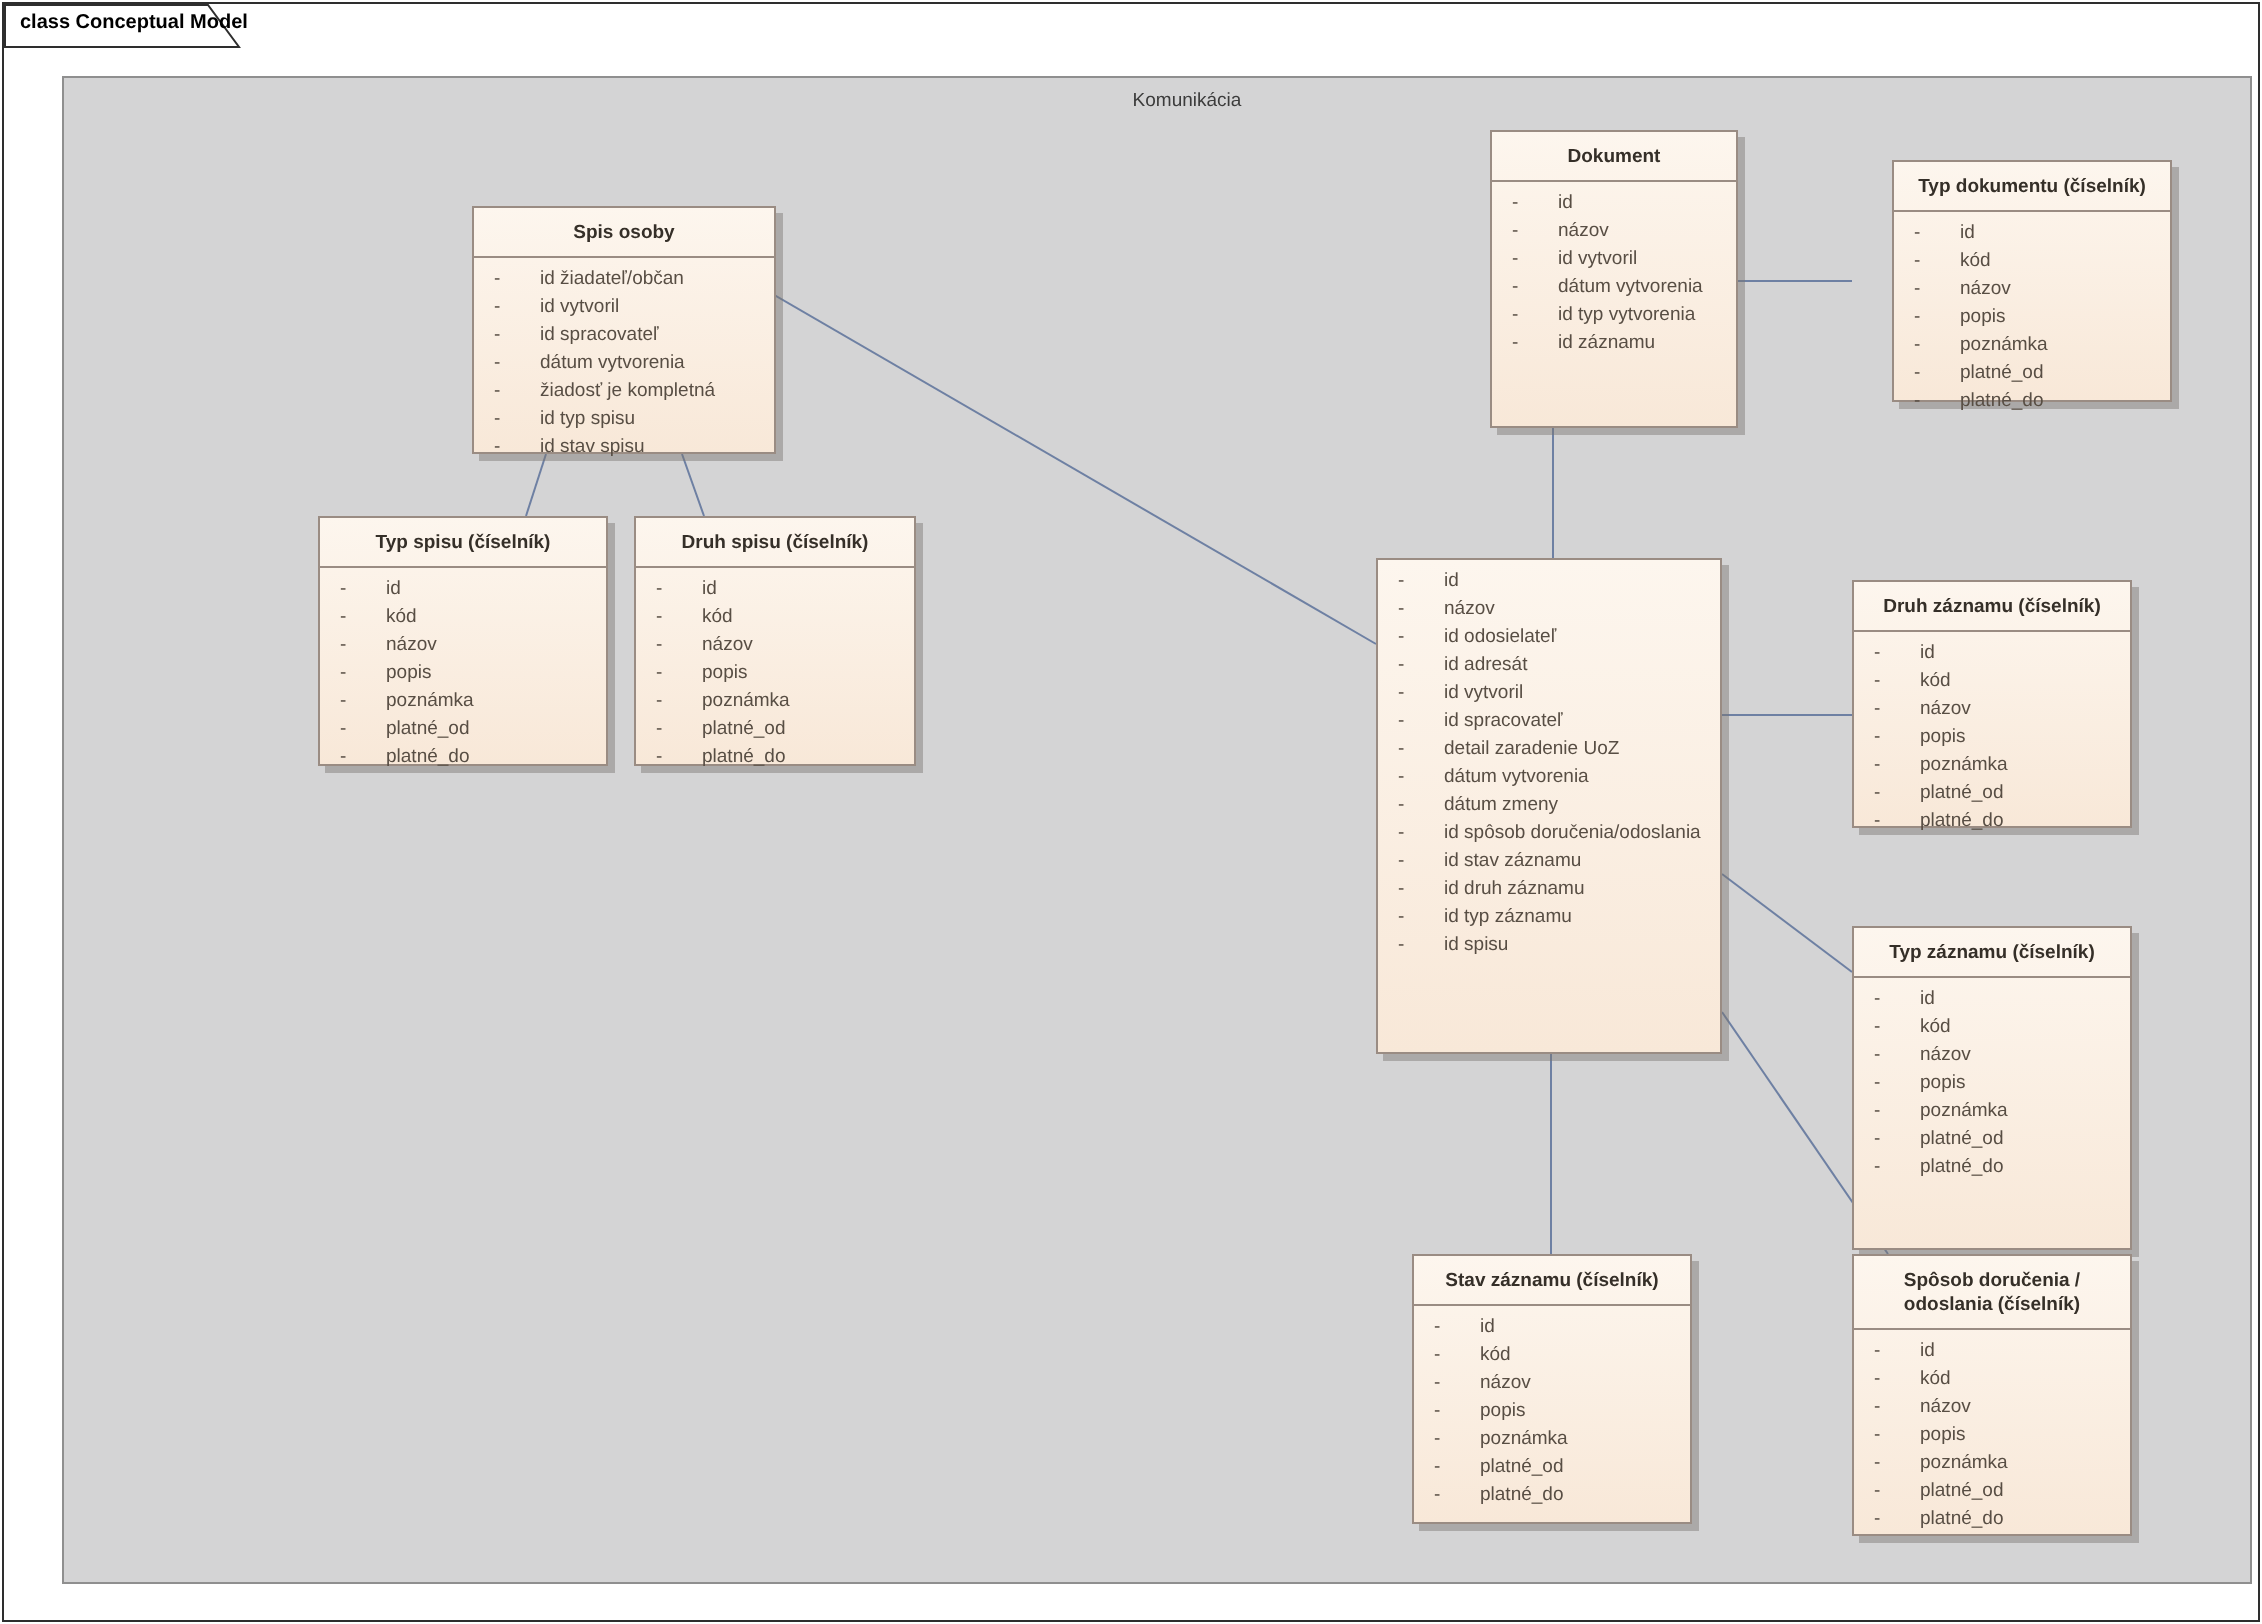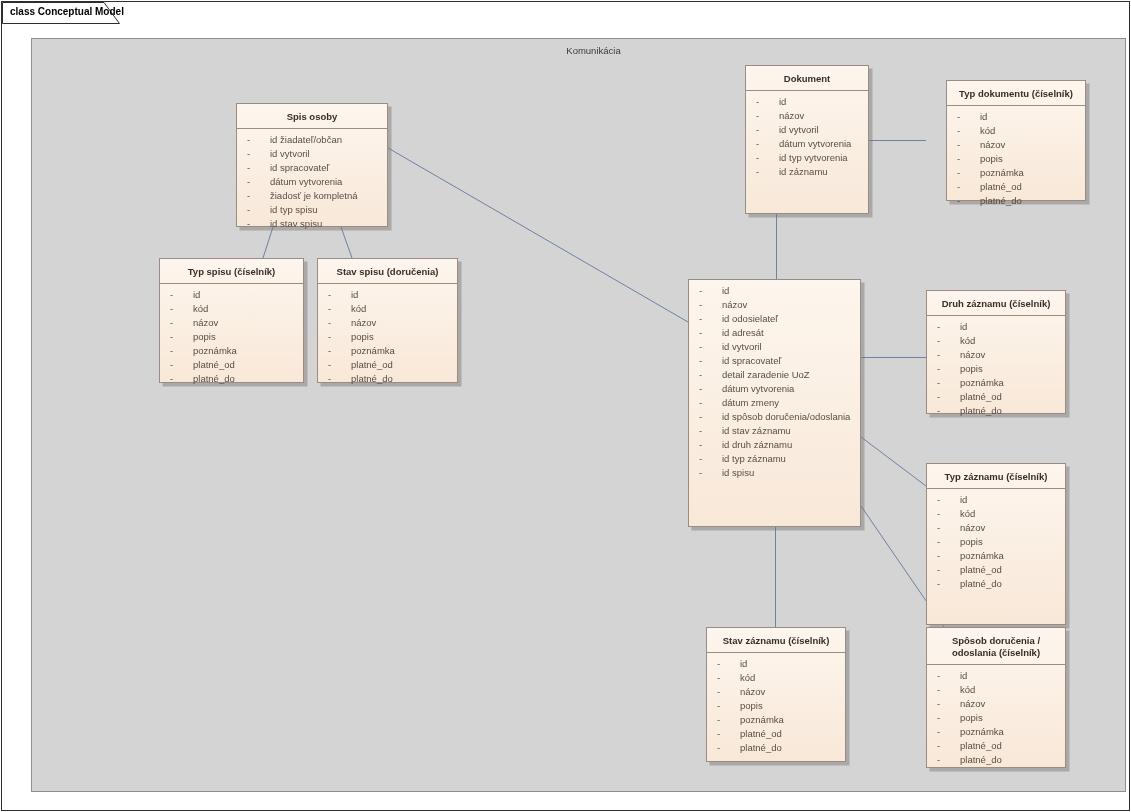--- a/index.html
+++ b/index.html
@@ -139,21 +139,21 @@
           <span class="atext">platné_od</span>
         </div>
         <div class="attr">
           <span class="dash">-</span>
           <span class="atext">platné_do</span>
         </div>
       </div>
   </div>
 
   <div class="uml-class" id="cls-stav-spisu">
-    <div class="cls-header">Stav spisu (doručenia)</div>
+    <div class="cls-header">Druh spisu (číselník)</div>
     <div class="cls-attrs">
         <div class="attr">
           <span class="dash">-</span>
           <span class="atext">id</span>
         </div>
         <div class="attr">
           <span class="dash">-</span>
           <span class="atext">kód</span>
         </div>
         <div class="attr">

